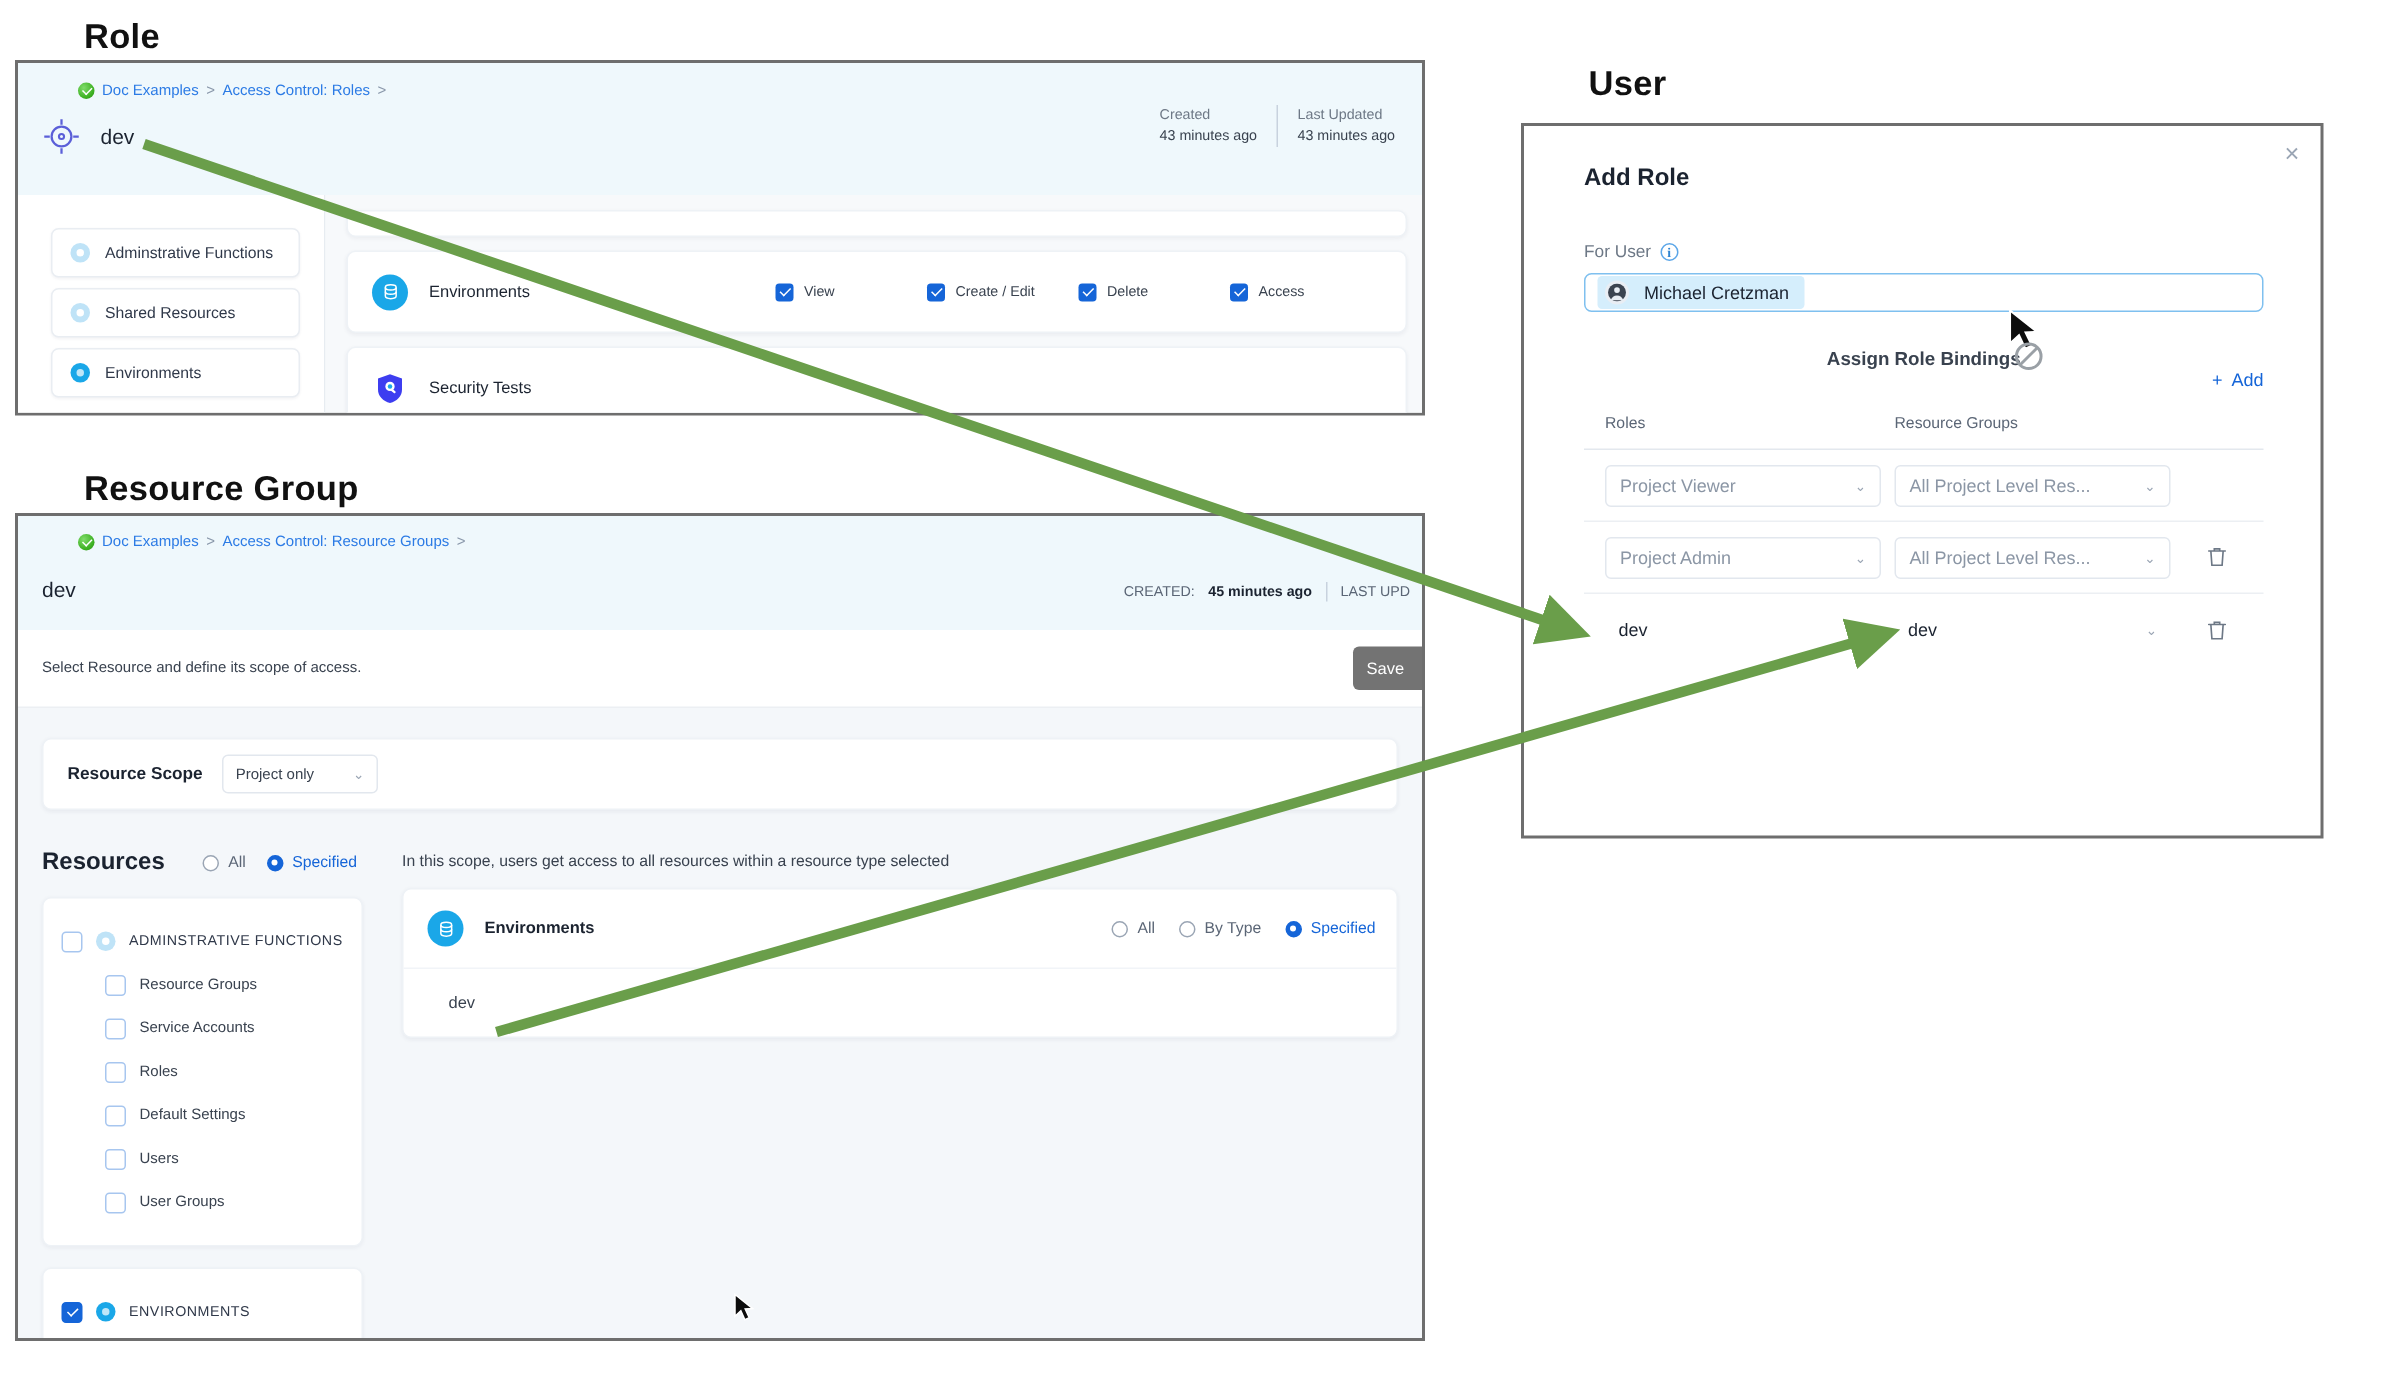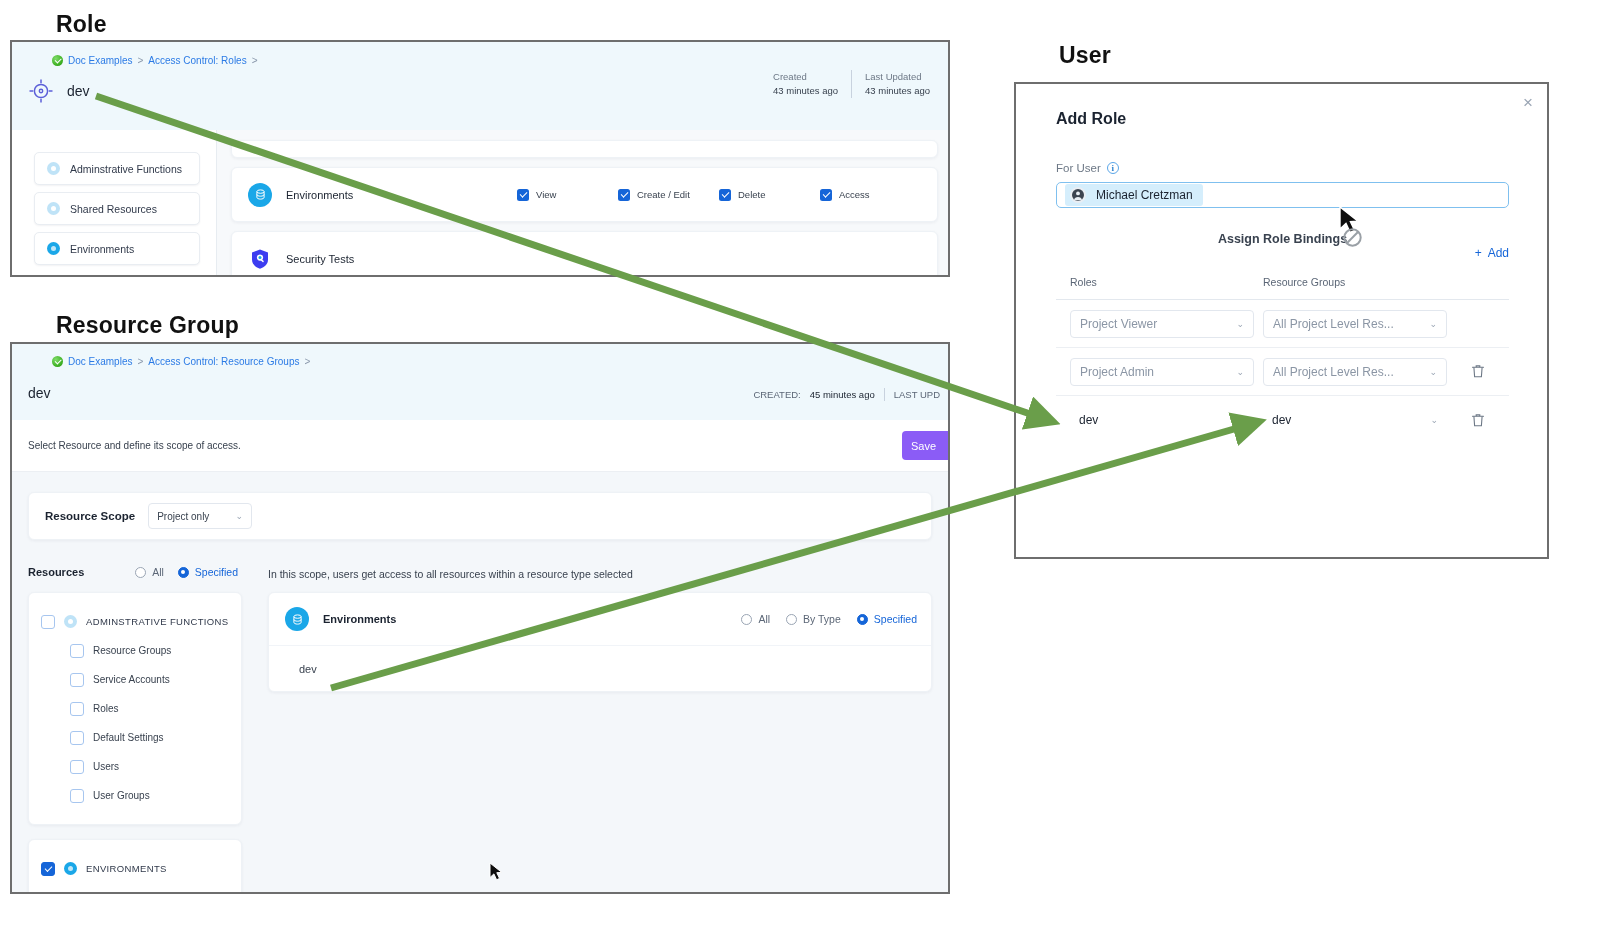--- a/index.html
+++ b/index.html
@@ -115,31 +115,31 @@
   }
 
   
   #rg-panel { left: 10px; top: 342px; width: 940px; height: 552px; }
   .rg-header { background: #eff8fc; height: 76px; padding: 12px 16px 0 16px; position: relative; }
   .rg-title { font-size: 14px; color: #1b2330; margin-top: 18px; font-weight: 400; }
   .rg-meta {
     position: absolute; right: 8px; top: 44px;
     font-size: 9.5px; color: #5b6676; display: flex; align-items: center; gap: 9px;
   }
-  .rg-meta b { color: #1b2330; font-weight: 400; }
+  .rg-meta b { color: #1b2330; font-weight: 700; }
   .rg-meta .vsep { width:1px; height:13px; background:#c8d2de; display:inline-block; }
 
   .rg-subbar {
     height: 52px; background: #ffffff; border-bottom: 1px solid #eceff3;
     display: flex; align-items: center; padding: 0 16px; position: relative;
   }
   .rg-subtext { font-size: 10px; color: #39424f; }
   .save-btn {
     position: absolute; right: -14px; top: 11px;
-    background: #8b5cf6; color: #ffffff; border: none; border-radius: 4px;
+    background: #737373; color: #ffffff; border: none; border-radius: 4px;
     height: 29px; width: 60px; font-size: 11px; font-family: inherit;
     text-align: left; padding-left: 9px;
   }
 
   .rg-body { background: #f4f7fa; height: 422px; padding: 20px 16px 0 16px; }
   .scope-card {
     background: #ffffff; border: 1px solid #eef2f6; border-radius: 6px;
     box-shadow: 0 1px 3px rgba(26,42,66,.06);
     height: 48px; display: flex; align-items: center; padding: 0 16px;
     margin-bottom: 18px;
@@ -148,21 +148,21 @@
   .scope-select {
     border: 1px solid #e2e7ee; border-radius: 4px; height: 26px; min-width: 96px;
     display: flex; align-items: center; padding: 0 8px;
     font-size: 10px; color: #39424f; gap: 26px;
   }
   .caret { color: #9aa5b4; font-size: 9px; margin-left: auto; }
 
   .rg-columns { display: flex; gap: 16px; }
   .res-col { width: 214px; }
   .res-head { display: flex; align-items: center; padding: 8px 4px 14px 0; }
-  .res-head-title { font-size: 11px; font-weight: 700; color: #1b2330; }
+  .res-head-title { font-size: 16px; font-weight: 700; color: #1b2330; }
   .radio-grp { display: flex; gap: 14px; margin-left: auto; }
   .radio-item { display: flex; align-items: center; gap: 6px; font-size: 10.5px; color: #5b6676; }
   .radio-item.on { color: #1565d8; }
   .rd { width: 11px; height: 11px; border-radius: 50%; border: 1.4px solid #9aa5b4; flex: none; background:#fff; }
   .rd.on { border-color: #1565d8; background: #1565d8; position: relative; }
   .rd.on::after { content:""; position:absolute; inset:2.4px; border-radius:50%; background:#fff; }
 
   .tree-card {
     background: #ffffff; border: 1px solid #eef2f6; border-radius: 6px;
     box-shadow: 0 1px 3px rgba(26,42,66,.06);

